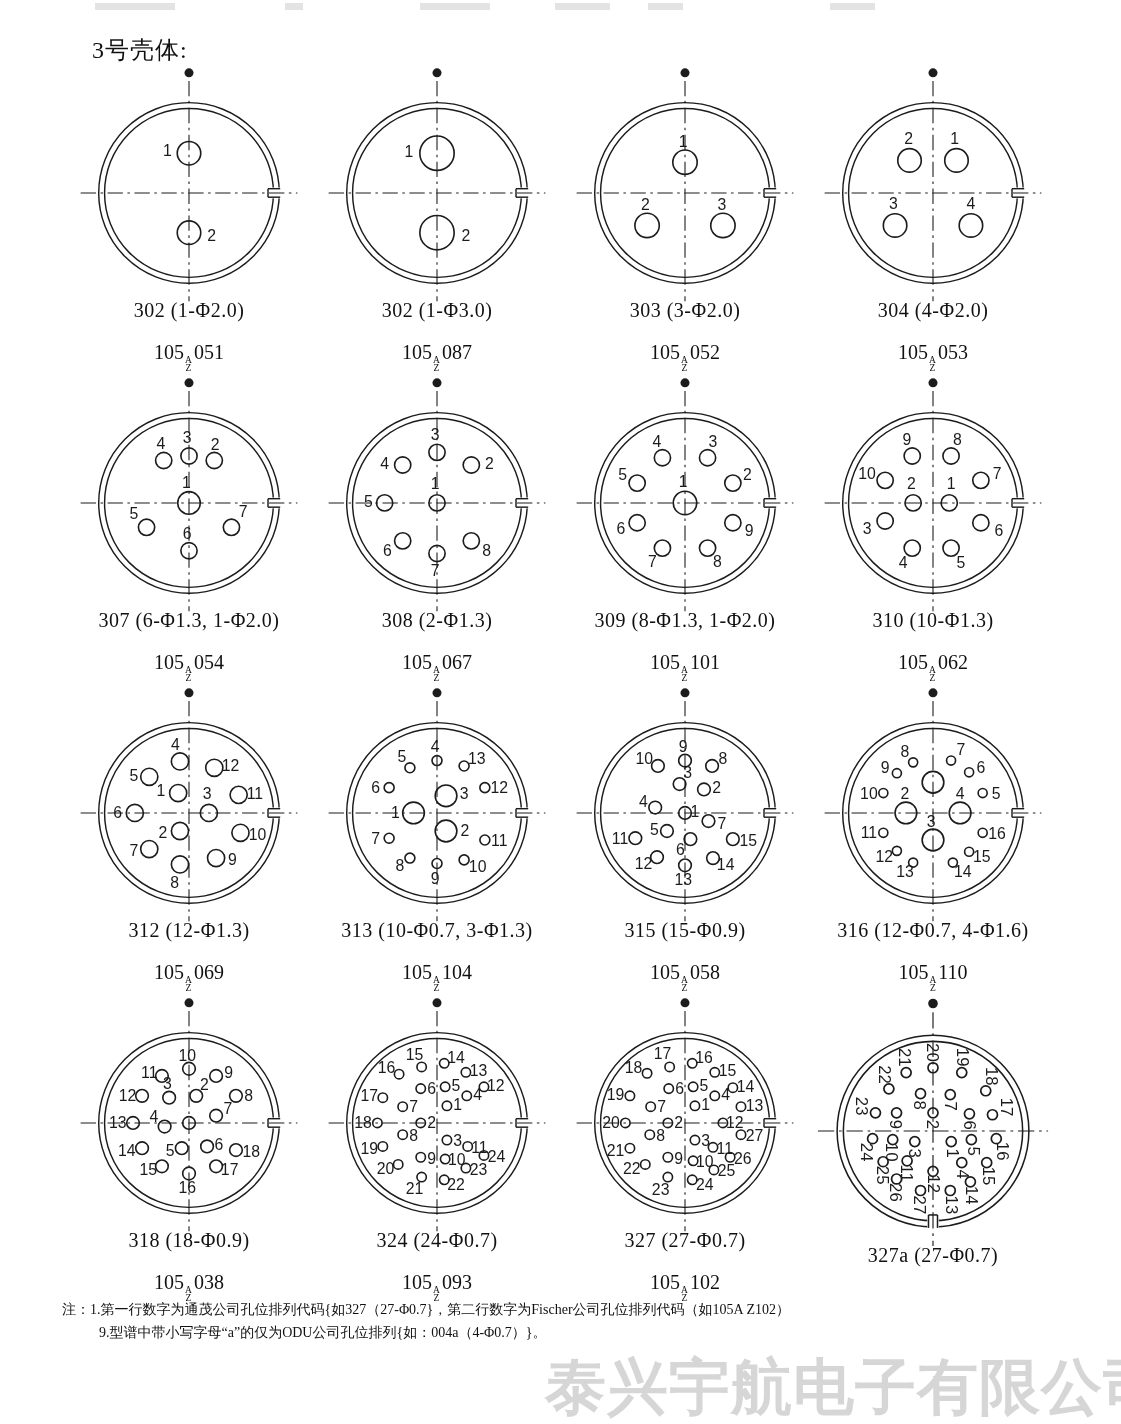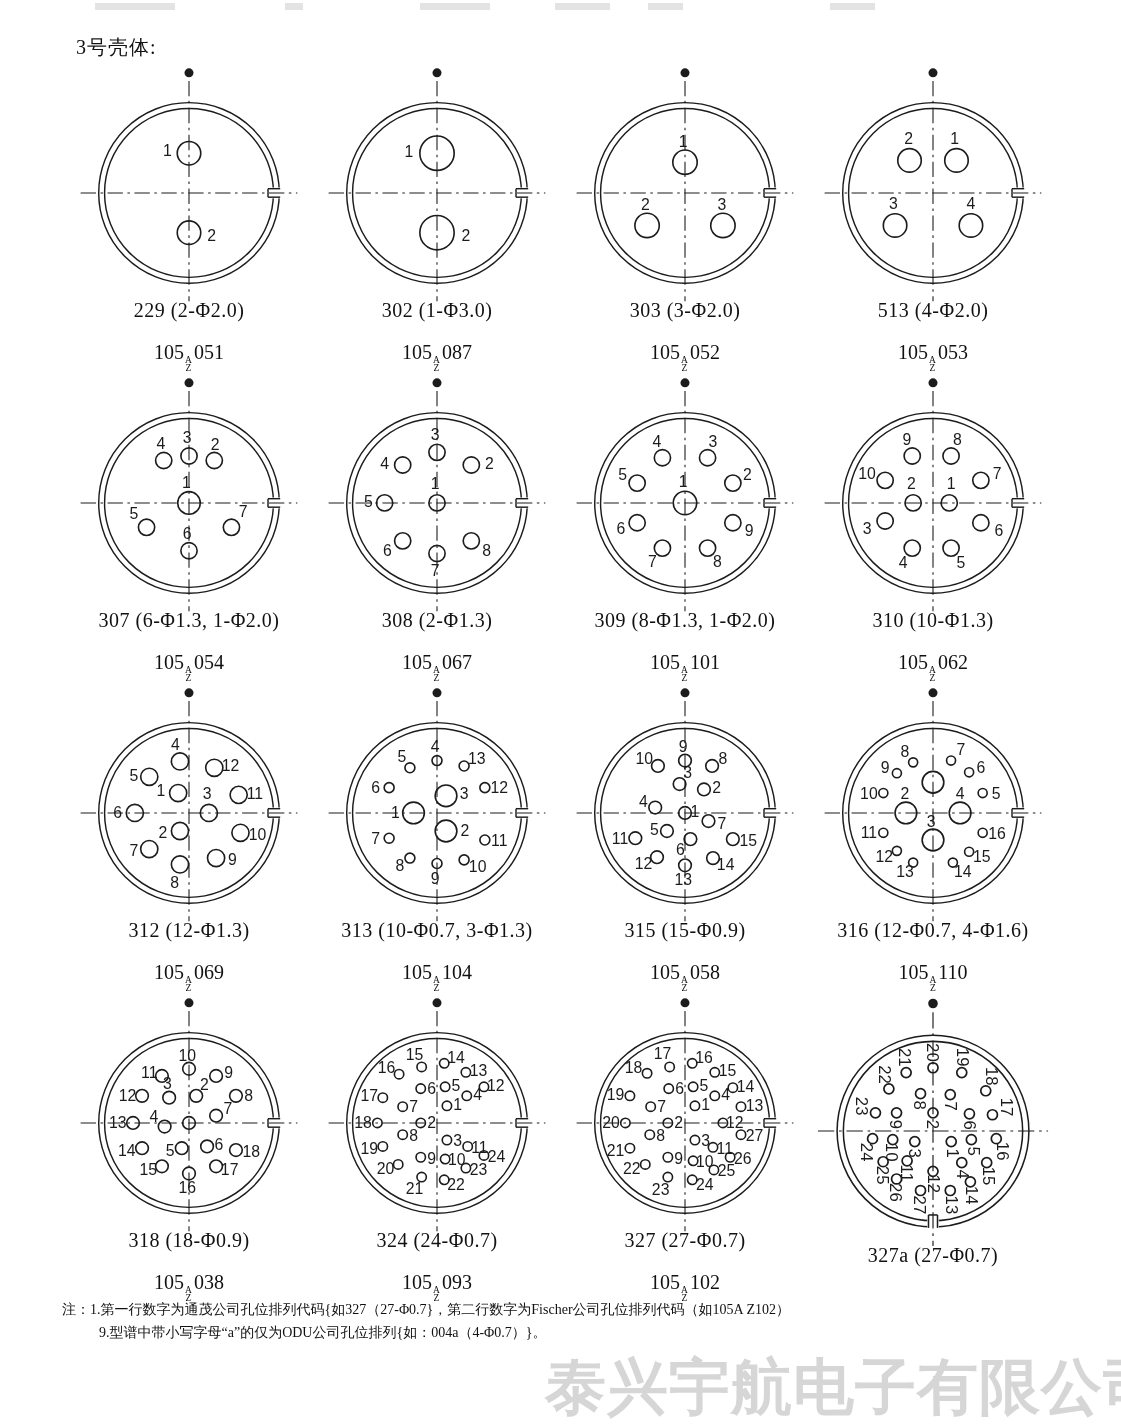--- a/index.html
+++ b/index.html
@@ -1,19 +1,19 @@
 <!DOCTYPE html>
 <html><head>
 <meta charset="utf-8">
 <style>
   html,body{margin:0;padding:0;background:#e8e8e8;}
   .page{position:relative;width:1121px;height:1424px;background:#ffffff;overflow:hidden;
         font-family:"Liberation Serif","DejaVu Serif",serif;color:#111;}
   .top-remnant{position:absolute;top:3px;height:7px;background:rgba(60,60,60,0.14);}
-  .page-title{position:absolute;left:76px;top:34px;font-size:20px;letter-spacing:1px;}
+  .page-title{position:absolute;left:92px;top:34px;font-size:24px;letter-spacing:1px;}
   .conn-grid{position:absolute;left:65px;top:62px;display:grid;
              grid-template-columns:repeat(4,248px);grid-auto-rows:310px;}
   .conn-cell{display:flex;flex-direction:column;align-items:center;}
   .conn-cap1{font-size:20px;letter-spacing:0.5px;margin-top:-5px;white-space:nowrap;}
   .conn-cap2{font-size:20px;margin-top:19px;white-space:nowrap;}
   .supsub{display:inline-flex;flex-direction:column;align-items:center;font-size:9.5px;
           line-height:8px;vertical-align:-4px;margin:0 2px 0 1px;}
   .notes{position:absolute;left:62px;top:1298px;width:1060px;font-size:14px;line-height:1.65;}
   .note-line2{padding-left:37px;}
   .wm-center{position:absolute;left:362px;top:588px;font-size:168px;font-weight:bold;
@@ -49,21 +49,21 @@
             <line x1="0.875" y1="0.047" x2="1.01" y2="0.047" stroke="#1c1c1c" stroke-width="0.016"></line>
             <line x1="0.875" y1="-0.047" x2="0.875" y2="0.047" stroke="#1c1c1c" stroke-width="0.016"></line>
           </g>
           <circle cx="0" cy="-0.44" r="0.13" fill="#ffffff" stroke="#1c1c1c" stroke-width="0.018"></circle>
           <circle cx="0" cy="0.44" r="0.13" fill="#ffffff" stroke="#1c1c1c" stroke-width="0.018"></circle>
           <line x1="0" y1="-1.24" x2="0" y2="1.2" stroke="#1c1c1c" stroke-width="0.012" stroke-dasharray="0.17 0.05 0.028 0.05"></line>
           <line x1="-1.2" y1="0" x2="1.2" y2="0" stroke="#1c1c1c" stroke-width="0.012" stroke-dasharray="0.17 0.05 0.028 0.05"></line>
           <text x="-0.24" y="-0.47" font-size="0.175" fill="#1c1c1c" text-anchor="middle" dominant-baseline="central">1</text>
           <text x="0.25" y="0.47" font-size="0.175" fill="#1c1c1c" text-anchor="middle" dominant-baseline="central">2</text>
         </svg>
-        <div class="conn-cap1">229 (2-Φ2.0)</div>
+        <div class="conn-cap1">302 (1-Φ2.0)</div>
         <div class="conn-cap2"><span>105</span><span class="supsub">
             <span>A</span>
             <span>Z</span>
           </span><span>051</span></div>
       </div>
       <div class="conn-cell">
         <svg viewBox="-1.25 -1.45 2.5 2.68" width="240" height="257">
           <circle cx="0" cy="-1.33" r="0.05" fill="#1c1c1c"></circle>
           <circle cx="0" cy="0" r="1" fill="none" stroke="#1c1c1c" stroke-width="0.016"></circle>
           <circle cx="0" cy="0" r="0.935" fill="none" stroke="#1c1c1c" stroke-width="0.016"></circle>
@@ -127,21 +127,21 @@
           <circle cx="0.26" cy="-0.36" r="0.13" fill="#ffffff" stroke="#1c1c1c" stroke-width="0.018"></circle>
           <circle cx="-0.42" cy="0.36" r="0.13" fill="#ffffff" stroke="#1c1c1c" stroke-width="0.018"></circle>
           <circle cx="0.42" cy="0.36" r="0.13" fill="#ffffff" stroke="#1c1c1c" stroke-width="0.018"></circle>
           <line x1="0" y1="-1.24" x2="0" y2="1.2" stroke="#1c1c1c" stroke-width="0.012" stroke-dasharray="0.17 0.05 0.028 0.05"></line>
           <line x1="-1.2" y1="0" x2="1.2" y2="0" stroke="#1c1c1c" stroke-width="0.012" stroke-dasharray="0.17 0.05 0.028 0.05"></line>
           <text x="-0.27" y="-0.6" font-size="0.175" fill="#1c1c1c" text-anchor="middle" dominant-baseline="central">2</text>
           <text x="0.24" y="-0.6" font-size="0.175" fill="#1c1c1c" text-anchor="middle" dominant-baseline="central">1</text>
           <text x="-0.44" y="0.12" font-size="0.175" fill="#1c1c1c" text-anchor="middle" dominant-baseline="central">3</text>
           <text x="0.42" y="0.12" font-size="0.175" fill="#1c1c1c" text-anchor="middle" dominant-baseline="central">4</text>
         </svg>
-        <div class="conn-cap1">513 (4-Φ2.0)</div>
+        <div class="conn-cap1">304 (4-Φ2.0)</div>
         <div class="conn-cap2"><span>105</span><span class="supsub">
             <span>A</span>
             <span>Z</span>
           </span><span>053</span></div>
       </div>
       <div class="conn-cell">
         <svg viewBox="-1.25 -1.45 2.5 2.68" width="240" height="257">
           <circle cx="0" cy="-1.33" r="0.05" fill="#1c1c1c"></circle>
           <circle cx="0" cy="0" r="1" fill="none" stroke="#1c1c1c" stroke-width="0.016"></circle>
           <circle cx="0" cy="0" r="0.935" fill="none" stroke="#1c1c1c" stroke-width="0.016"></circle>

